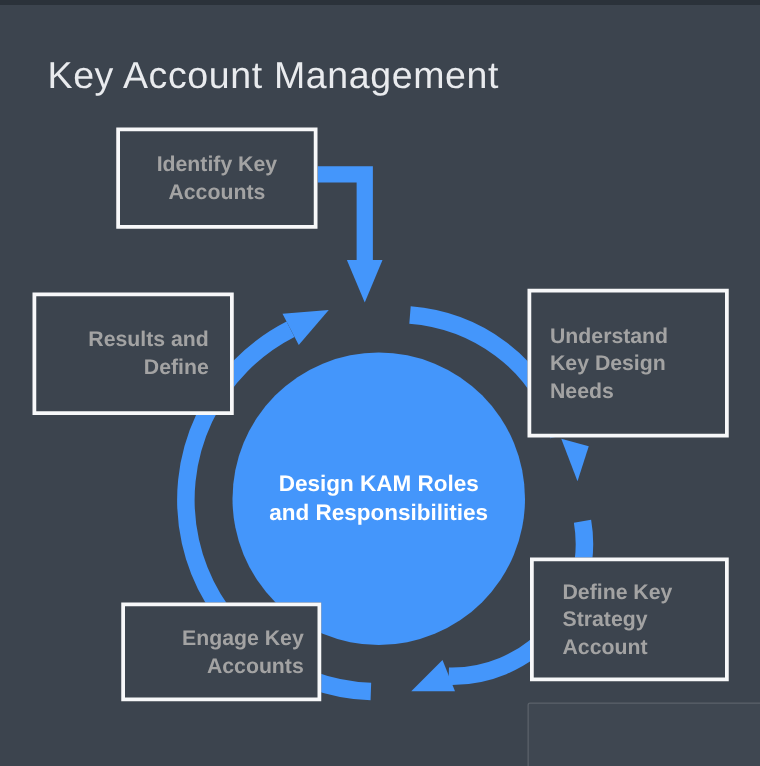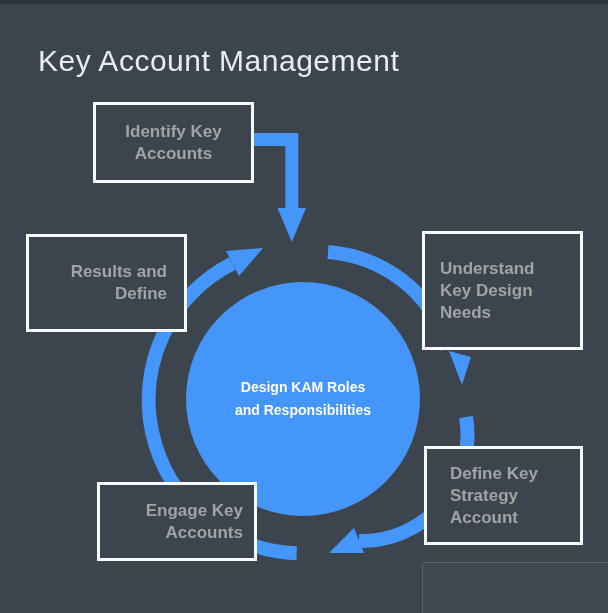--- a/index.html
+++ b/index.html
@@ -22,21 +22,21 @@
     display:flex; flex-direction:column; justify-content:center;
   }
   .node-identify  { left:93px;  top:102px; width:161px; height:81px;  align-items:center;  text-align:center; }
   .node-understand{ left:422px; top:199px; width:161px; height:119px; padding-left:15px;   text-align:left;margin-top:32px; }
   .node-define    { left:424px; top:446px; width:159px; height:99px;  padding-left:23px;   text-align:left; }
   .node-engage    { left:49px;  top:482px; width:160px; height:79px;  padding-right:11px;  align-items:flex-end; text-align:right;margin-left:48px; }
   .node-measure   { left:26px;  top:234px; width:161px; height:98px;  padding-right:17px;  align-items:flex-end; text-align:right; }
   .center-circle {
     position:absolute; left:186px; top:282px; width:234px; height:234px;
     border-radius:50%; background:#4496fb;
-    color:#ffffff; font-weight:bold; font-size:14px; line-height:23px;
+    color:#ffffff; font-weight:bold; font-size:18px; line-height:23px;
     display:flex; flex-direction:column; align-items:center; justify-content:center;
     text-align:center;
   }
   .br-panel {
     position:absolute; left:422px; top:562px; width:200px; height:60px;
     background:rgba(255,255,255,0.02);
     border:1px solid rgba(255,255,255,0.15);
     border-top-left-radius:2px;
   }
 </style>

